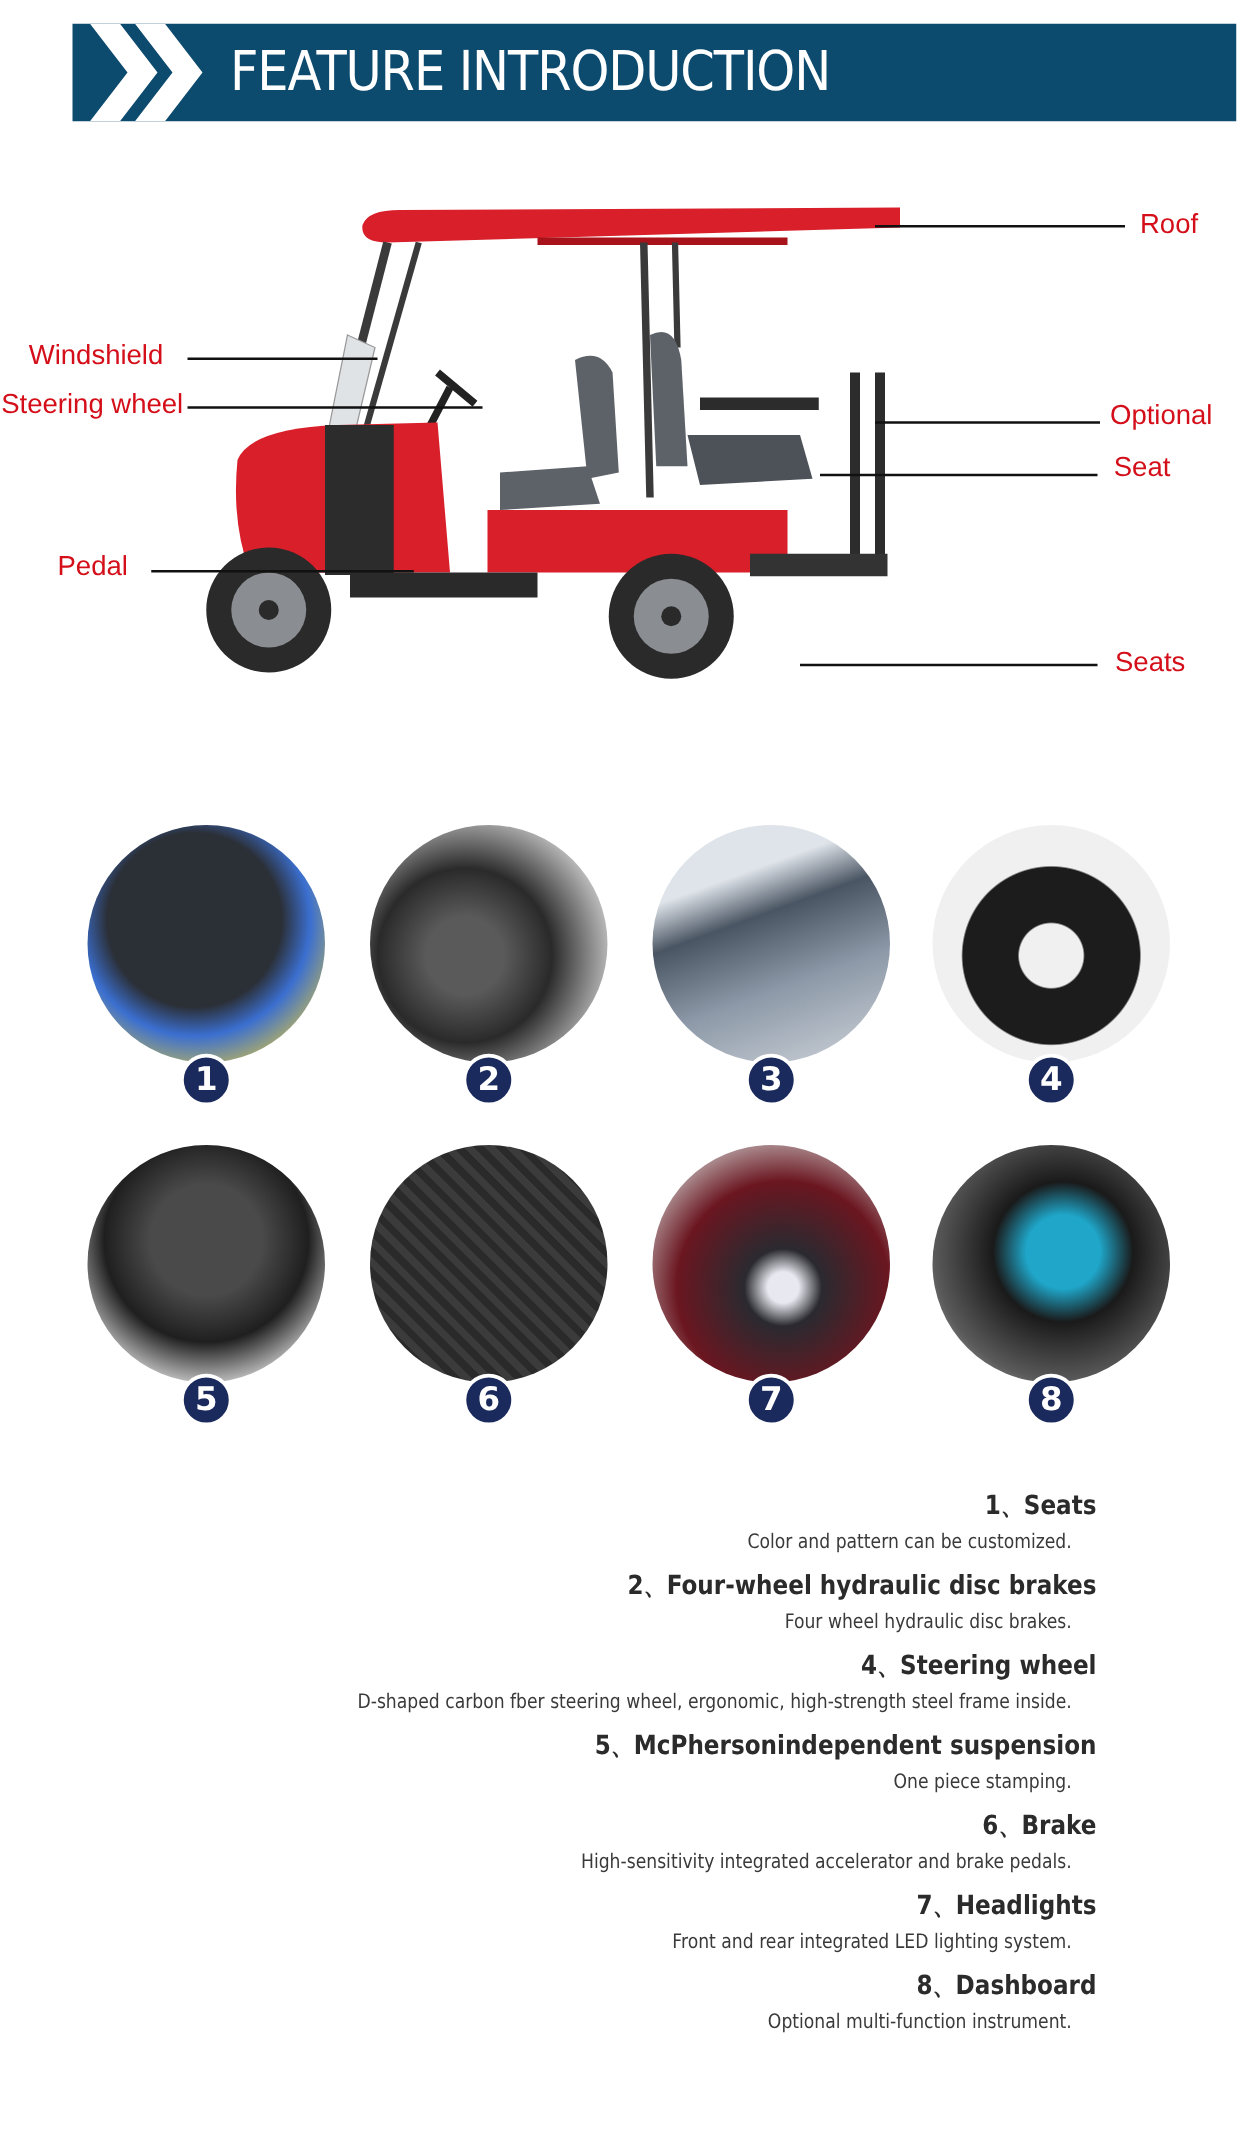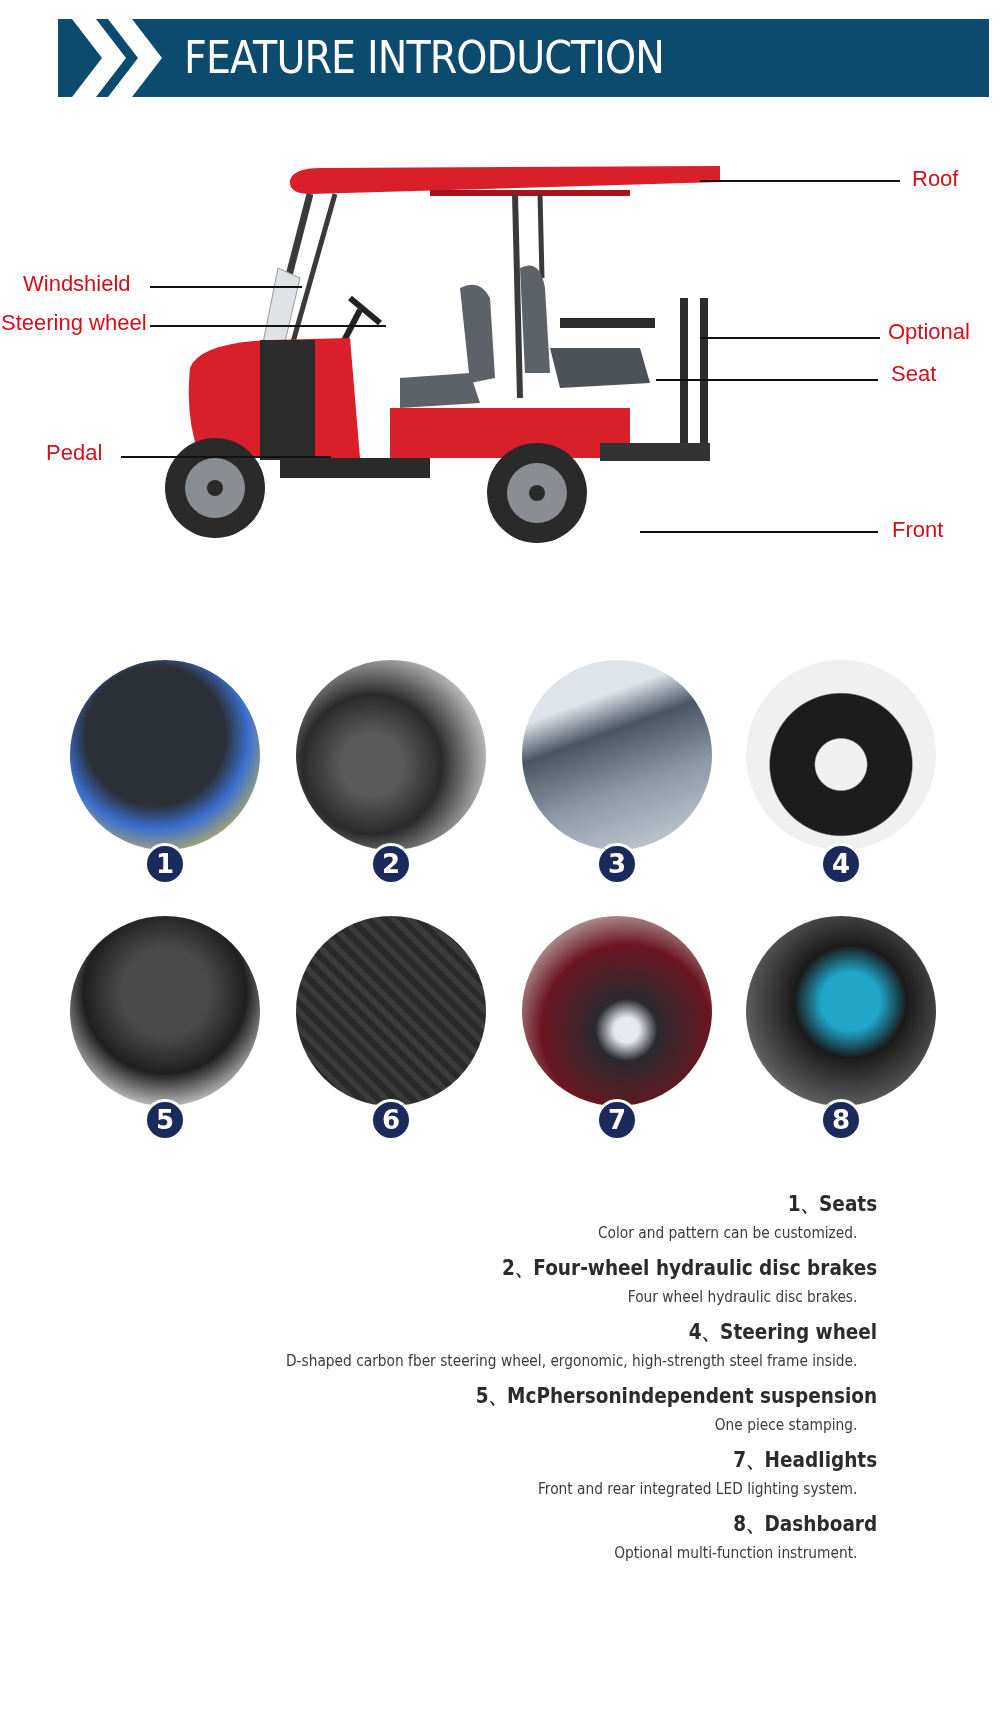--- a/index.html
+++ b/index.html
@@ -83,21 +83,21 @@
   <div class="leader" style="left:700px; top:197px; width:180px;"></div>
   <div class="callout" style="left:888px; top:179px;">Optional</div>
 
   <div class="leader" style="left:656px; top:239px; width:222px;"></div>
   <div class="callout" style="left:891px; top:221px;">Seat</div>
 
   <div class="callout" style="left:46px; top:300px;">Pedal</div>
   <div class="leader" style="left:121px; top:316px; width:210px;"></div>
 
   <div class="leader" style="left:640px; top:391px; width:238px;"></div>
-  <div class="callout" style="left:892px; top:377px;">Front</div>
+  <div class="callout" style="left:892px; top:377px;">Seats</div>
 </div>
 
 <div class="grid">
   <div class="cell" style="left:70px; top:0;">
     <div class="circle" style="background: radial-gradient(circle at 45% 40%, #2b2f36 0 45%, #3b6fd0 60%, #9aa27a 75%);"></div>
     <div class="num">1</div>
   </div>
   <div class="cell" style="left:296px; top:0;">
     <div class="circle" style="background: radial-gradient(circle at 40% 55%, #5a5a5a 0 20%, #2a2a2a 45%, #b9b9b9 75%);"></div>
     <div class="num">2</div>
@@ -140,20 +140,24 @@
   </div>
   <div class="feat">
     <div class="feat-title">4、Steering wheel</div>
     <div class="feat-desc">D-shaped carbon fber steering wheel, ergonomic, high-strength steel frame inside.</div>
   </div>
   <div class="feat">
     <div class="feat-title">5、McPhersonindependent suspension</div>
     <div class="feat-desc">One piece stamping.</div>
   </div>
   <div class="feat">
+    <div class="feat-title">6、Brake</div>
+    <div class="feat-desc">High-sensitivity integrated accelerator and brake pedals.</div>
+  </div>
+  <div class="feat">
     <div class="feat-title">7、Headlights</div>
     <div class="feat-desc">Front and rear integrated LED lighting system.</div>
   </div>
   <div class="feat">
     <div class="feat-title">8、Dashboard</div>
     <div class="feat-desc">Optional multi-function instrument.</div>
   </div>
 </div>
 
 </body></html>

